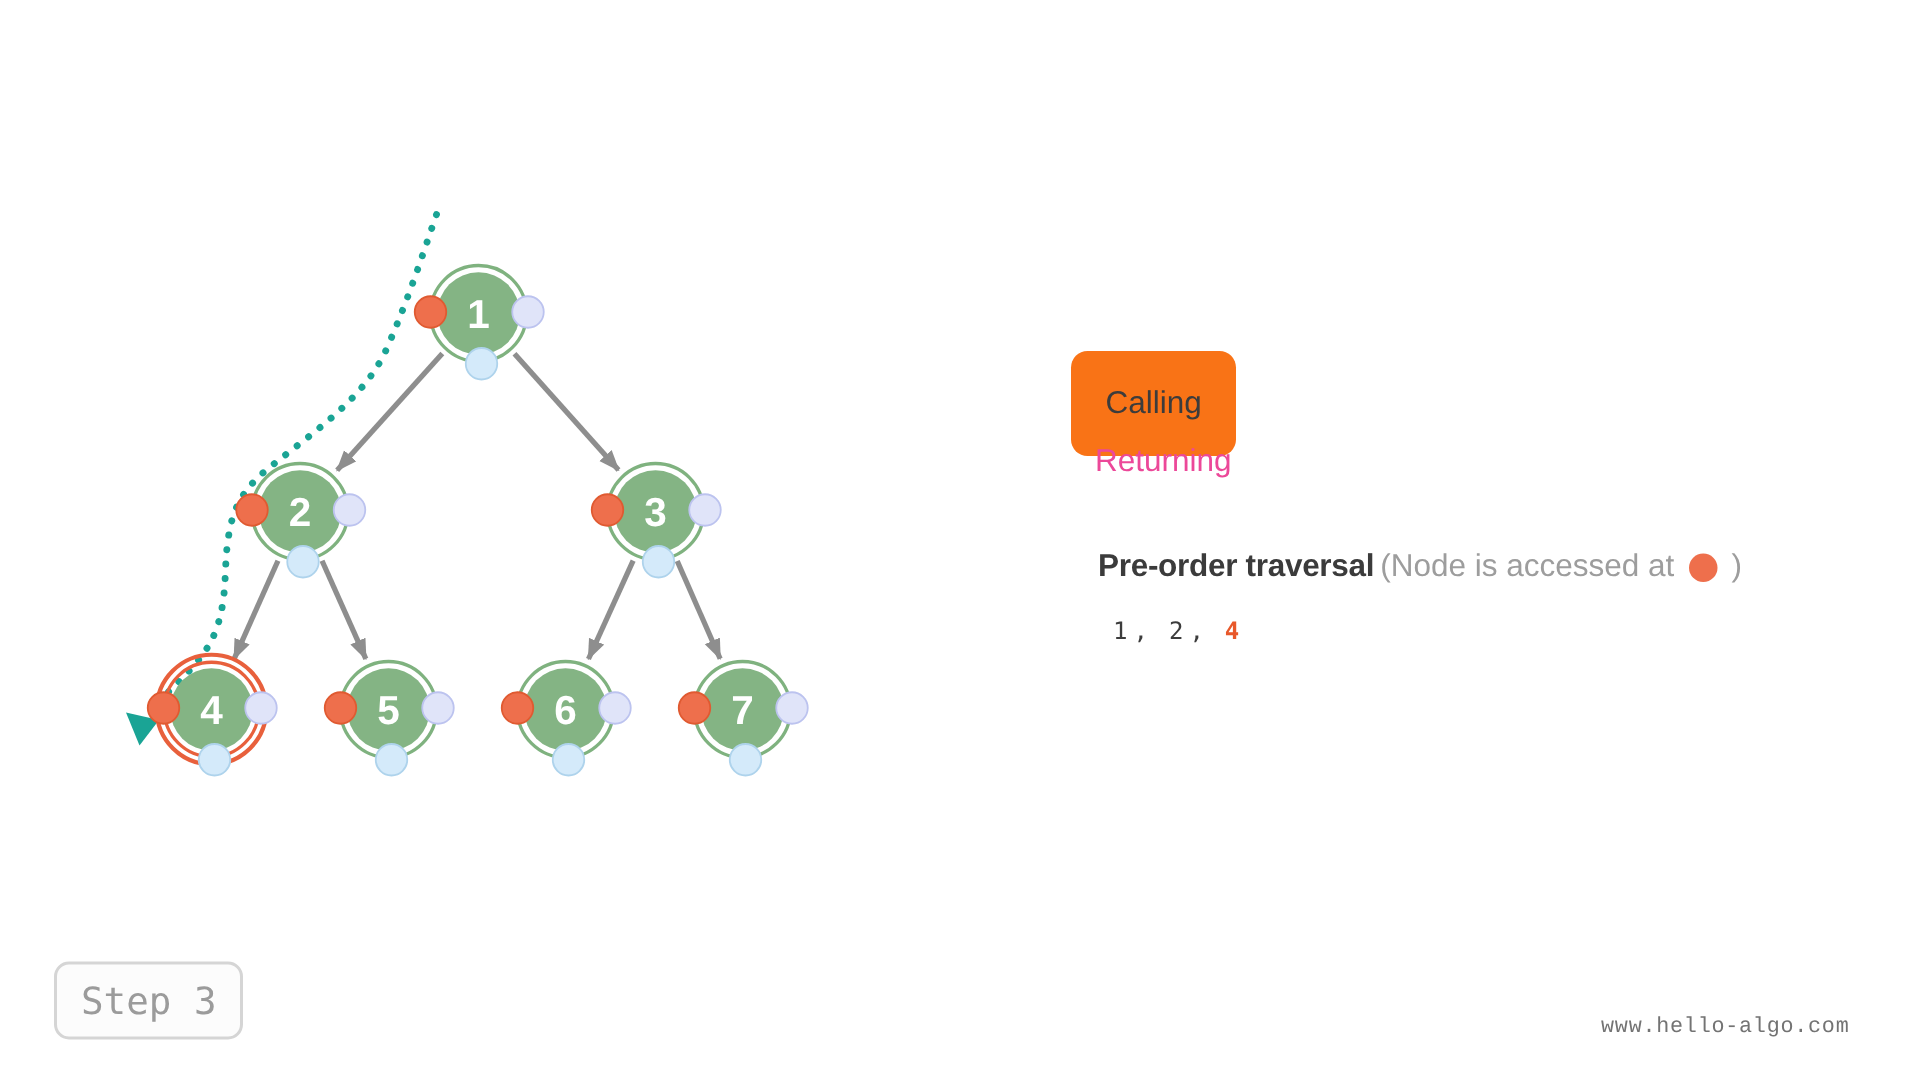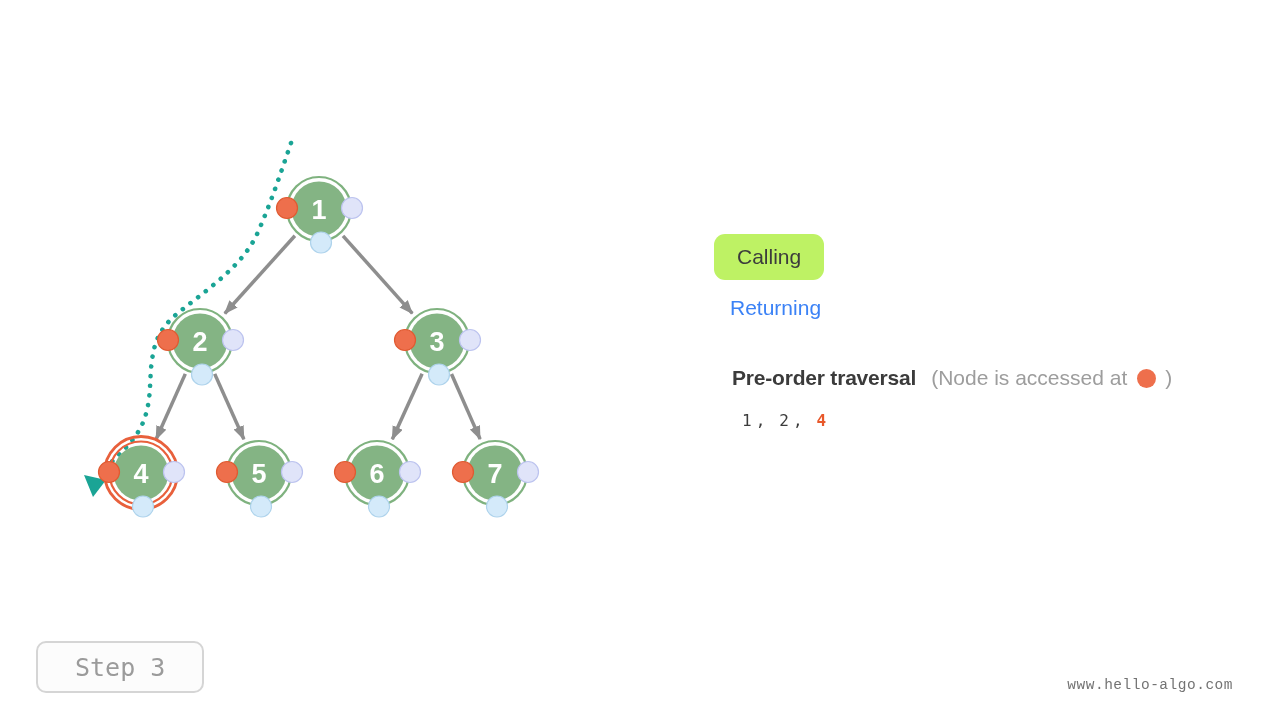--- a/index.html
+++ b/index.html
@@ -9,61 +9,61 @@
     font-family: "Liberation Sans", sans-serif;
     overflow: hidden;
     position: relative;
   }
   #stage { position: absolute; inset: 0; width: 1280px; height: 720px; }
   #tree-svg { position: absolute; left: 0; top: 0; width: 1280px; height: 720px; }
 
   .badge-calling {
     position: absolute; left: 714px; top: 234px;
     height: 46px; line-height: 46px;
-    padding: 0 23px;
-    background: #bef264;
+    padding: 12px 23px;
+    background: #f97316;
     border-radius: 11px;
     font-size: 21px; color: #3c3c3c;
     cursor: pointer;
   }
   .label-returning {
     position: absolute; left: 730px; top: 294px;
     height: 28px; line-height: 28px;
-    font-size: 21px; color: #3b82f6;
+    font-size: 21px; color: #ec4899;
     cursor: pointer;
   }
   .note-row {
     position: absolute; left: 732px; top: 366px;
     white-space: nowrap;
     font-size: 21px;
     display: flex; align-items: center;
   }
   .note-title { font-weight: bold; color: #3b3b3b; letter-spacing: -0.2px; text-align: center; }
-  .note-paren { color: #9d9d9d; margin-left: 15px; }
+  .note-paren { color: #9d9d9d; margin-left: 4px; }
   .note-access-dot {
     display: inline-block;
     width: 19px; height: 19px; border-radius: 50%;
     margin: 0 9px 0 10px;
   }
   .note-close { color: #9d9d9d; }
 
   .sequence-row {
     position: absolute; left: 742px; top: 411px;
     font-family: "DejaVu Sans Mono", monospace;
     font-size: 16px; color: #3c3c3c;
     white-space: nowrap;
   }
   .seq-item { color: #3c3c3c; }
   .seq-item.highlight { font-weight: bold; }
   .seq-comma { margin-left: 4px; margin-right: 14px; }
 
   .step-badge {
     position: absolute; left: 36px; top: 641px;
     height: 52px; line-height: 50px;
-    padding: 0 37px;
+    padding: 0 16px;
     background: #fcfcfc;
     border: 2px solid #d5d5d5;
     border-radius: 10px;
     font-family: "DejaVu Sans Mono", monospace;
     font-size: 25px; color: #9b9b9b;
     box-sizing: border-box;
   }
   .watermark {
     position: absolute; right: 47px; top: 677px;
     font-family: Liberation Mono, monospace;

